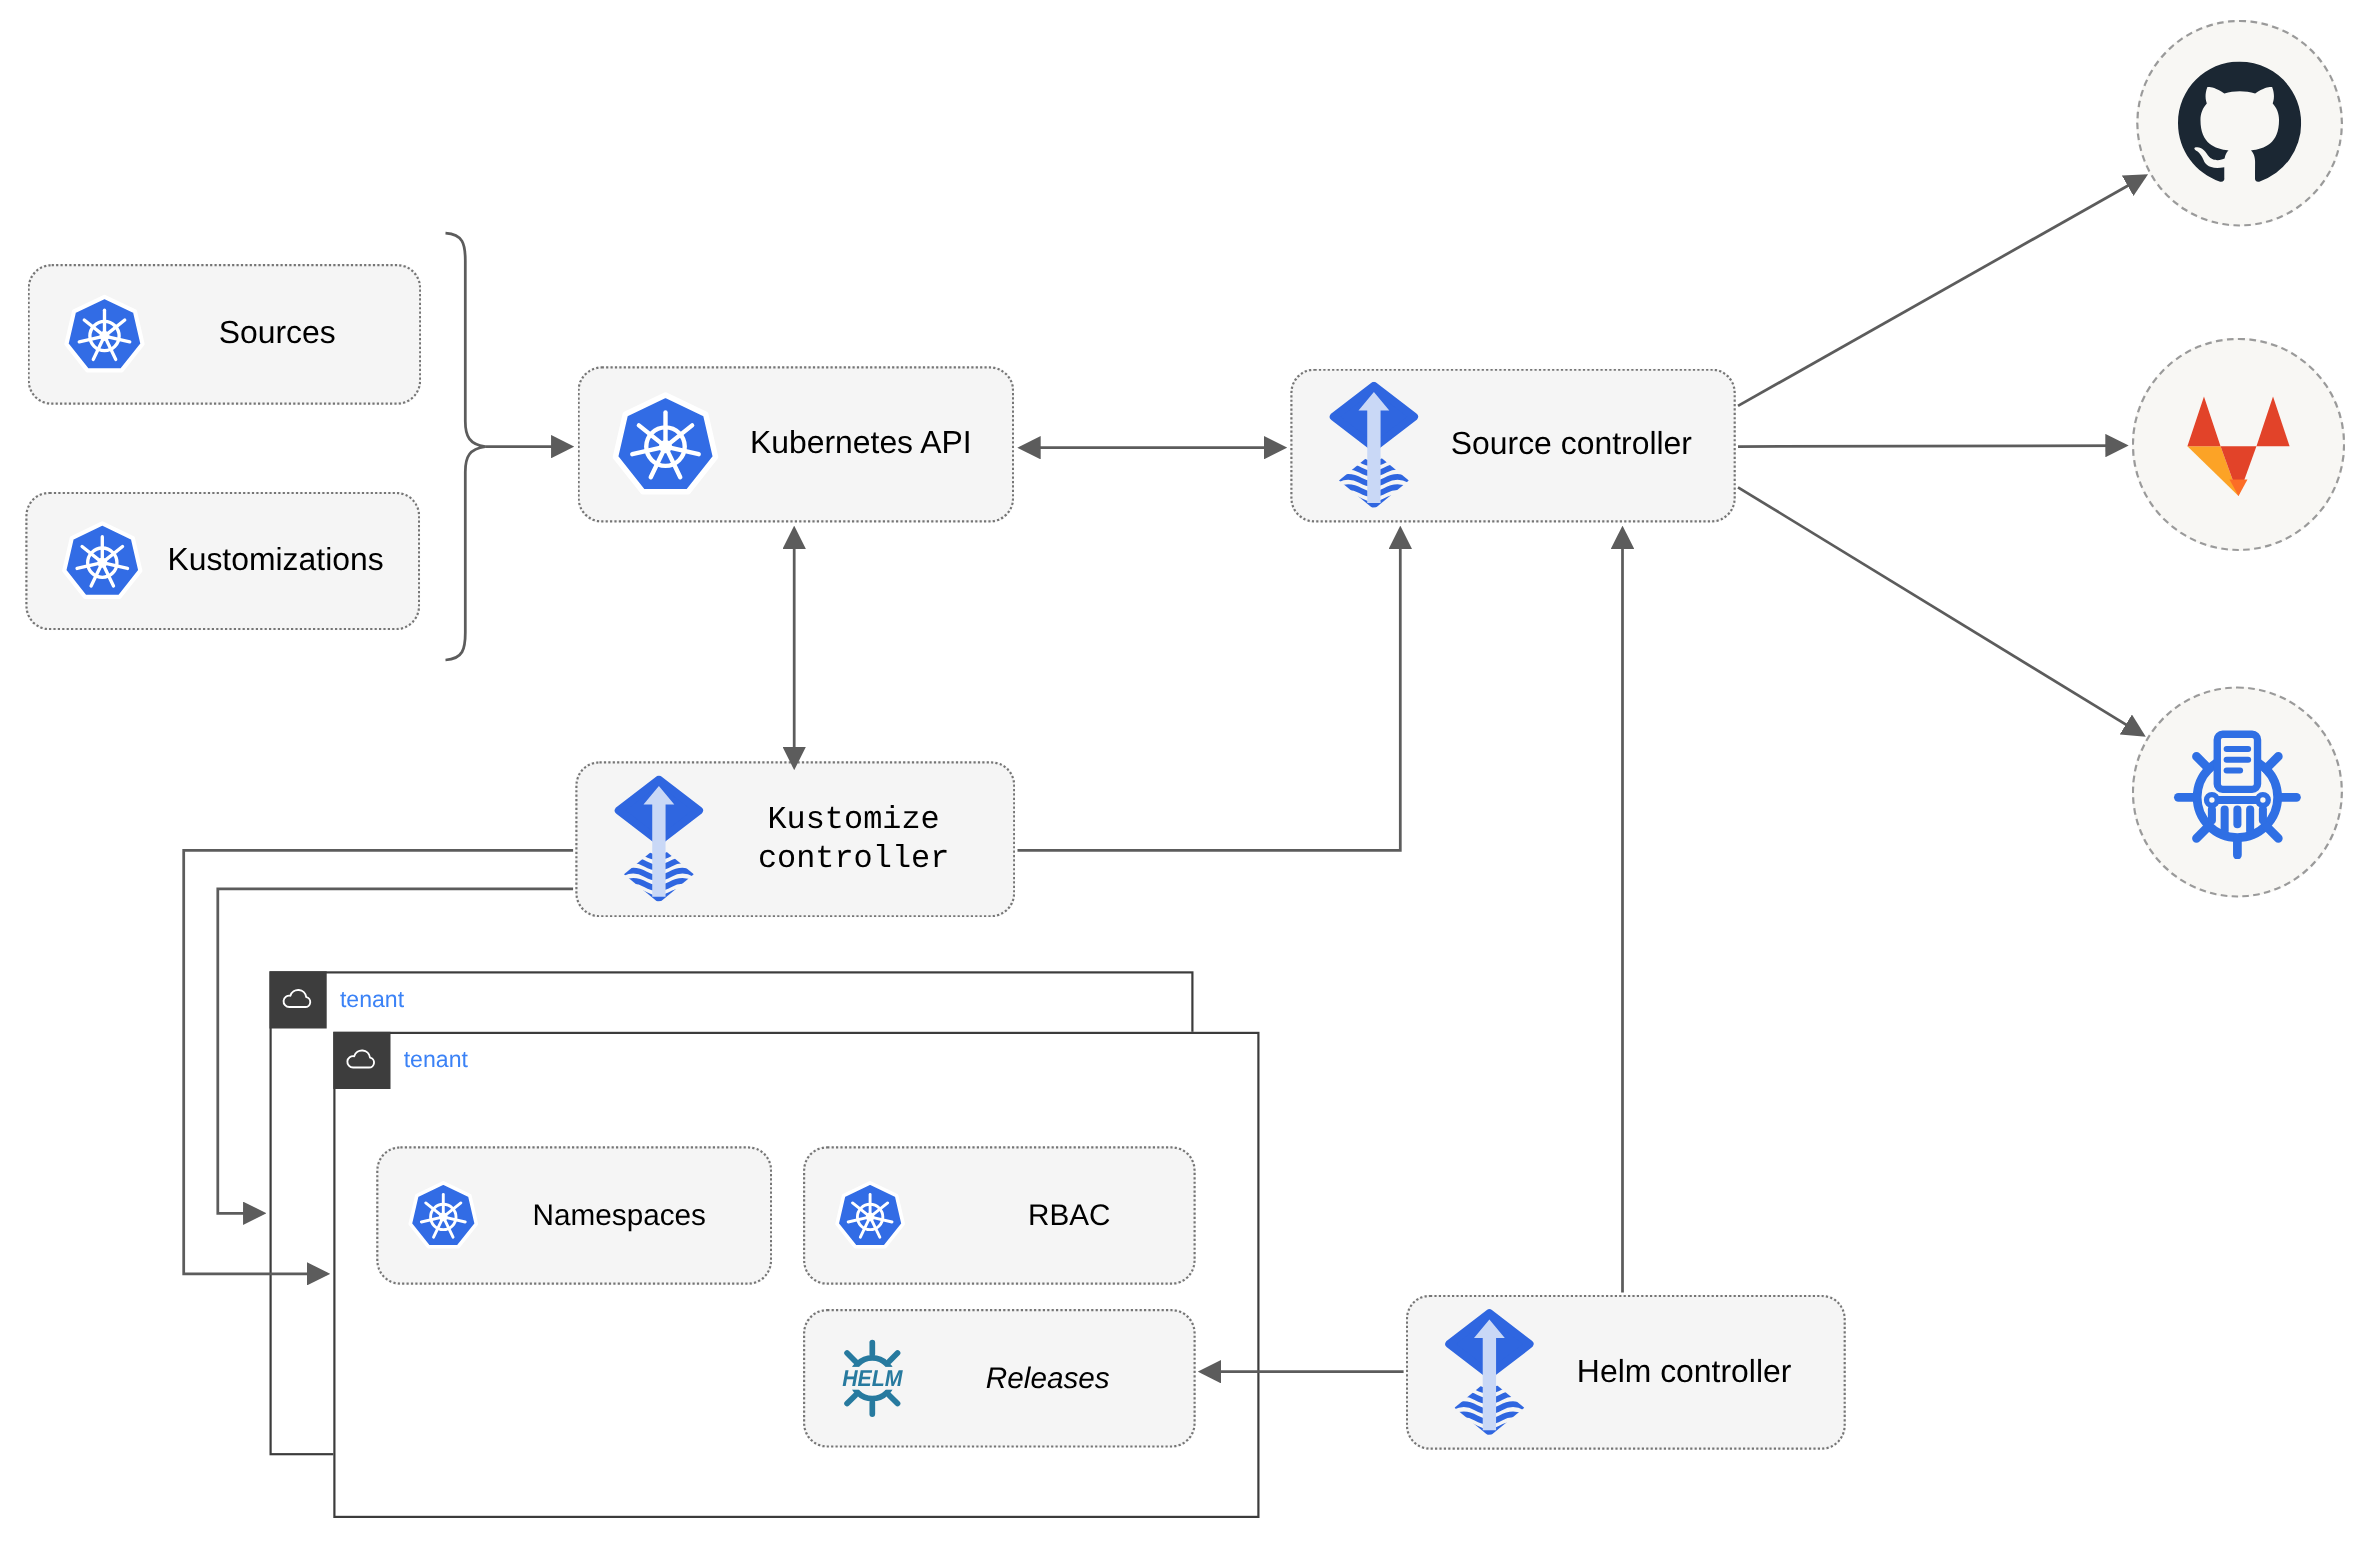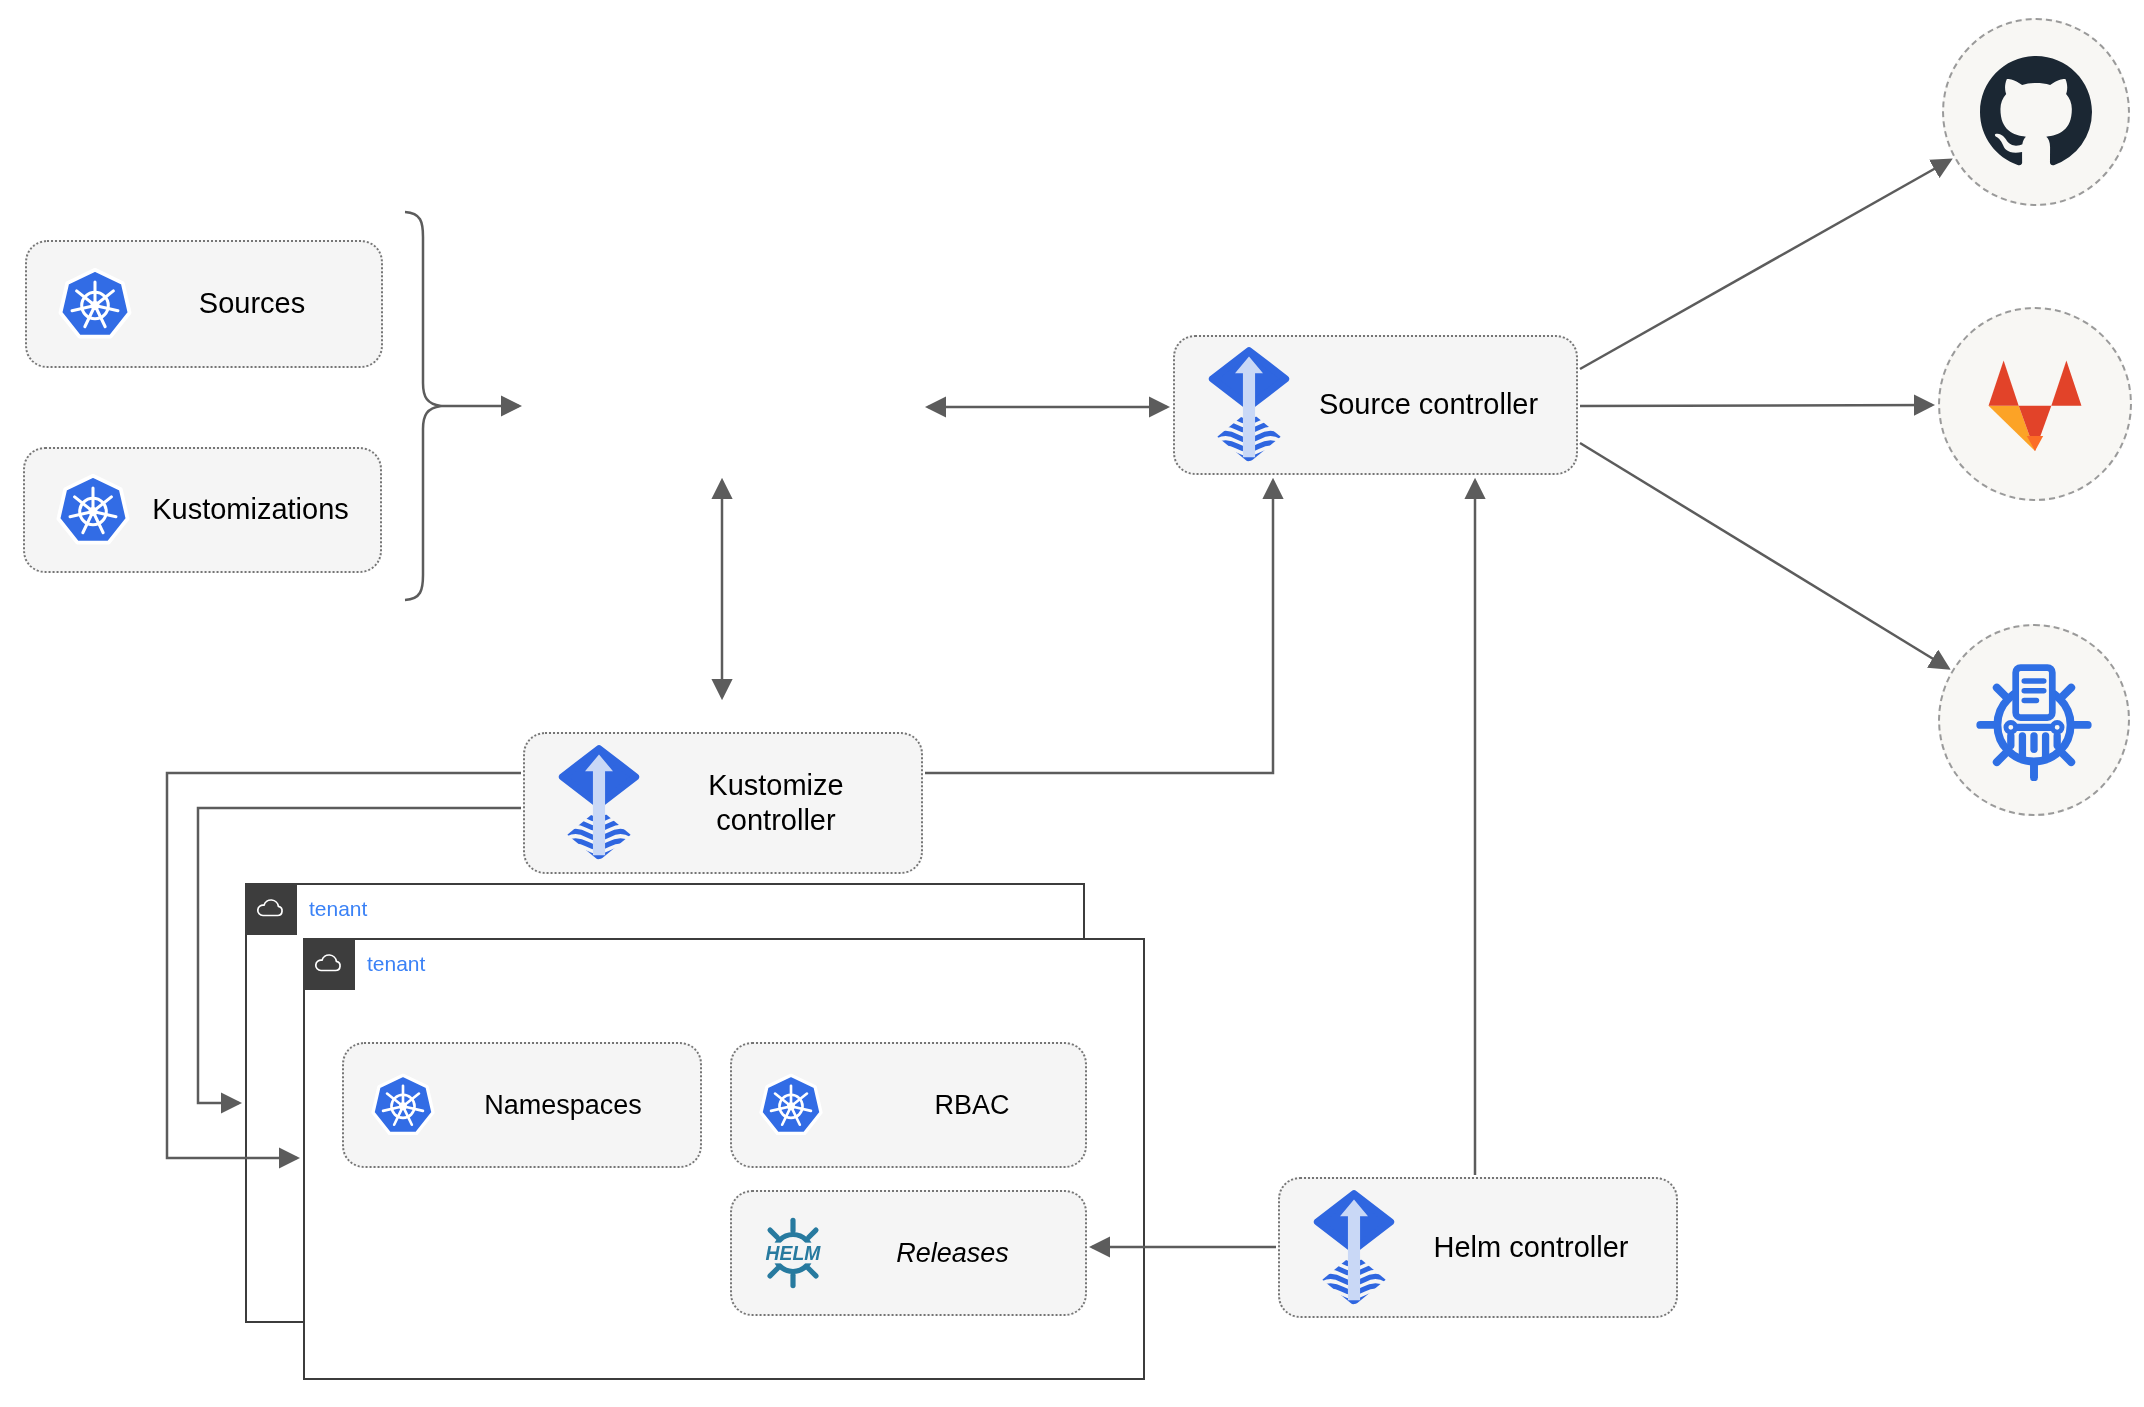--- a/index.html
+++ b/index.html
@@ -179,31 +179,39 @@
 
   <div class="node" style="left:25px;top:240px;width:358px;height:128px;padding-left:30px;">
     <span class="ic">
       <svg width="76" height="76" viewBox="0 0 100 100">
           <use href="#k8s-icon"></use>
         </svg>
       </span>
     <span class="lbl">Sources</span>
   </div>
 
+  <div class="node" style="left:525px;top:333px;width:397px;height:142px;padding-left:28px;">
+    <span class="ic">
+      <svg width="100" height="100" viewBox="0 0 100 100">
+          <use href="#k8s-icon"></use>
+        </svg>
+      </span>
+    <span class="lbl">Kubernetes API</span>
+  </div>
 
   <div class="node" style="left:1173px;top:335px;width:405px;height:140px;padding-left:32px;">
     <span class="ic">
       <svg width="84" height="116" viewBox="0 0 90 124">
           <use href="#flux-icon"></use>
         </svg>
       </span>
     <span class="lbl" style="max-width:250px;margin:0 auto;">Source controller</span>
   </div>
 
-  <div class="node" style="left:523px;top:732px;width:400px;height:142px;padding-left:32px;">
+  <div class="node" style="left:523px;top:692px;width:400px;height:142px;padding-left:32px;font-family:Liberation Mono, monospace;">
     <span class="ic">
       <svg width="84" height="116" viewBox="0 0 90 124">
           <use href="#flux-icon"></use>
         </svg>
       </span>
     <span class="lbl" style="max-width:230px;margin:0 auto;">Kustomize controller</span>
   </div>
 
   <div class="node" style="left:1278px;top:1177px;width:400px;height:141px;padding-left:32px;">
     <span class="ic">

